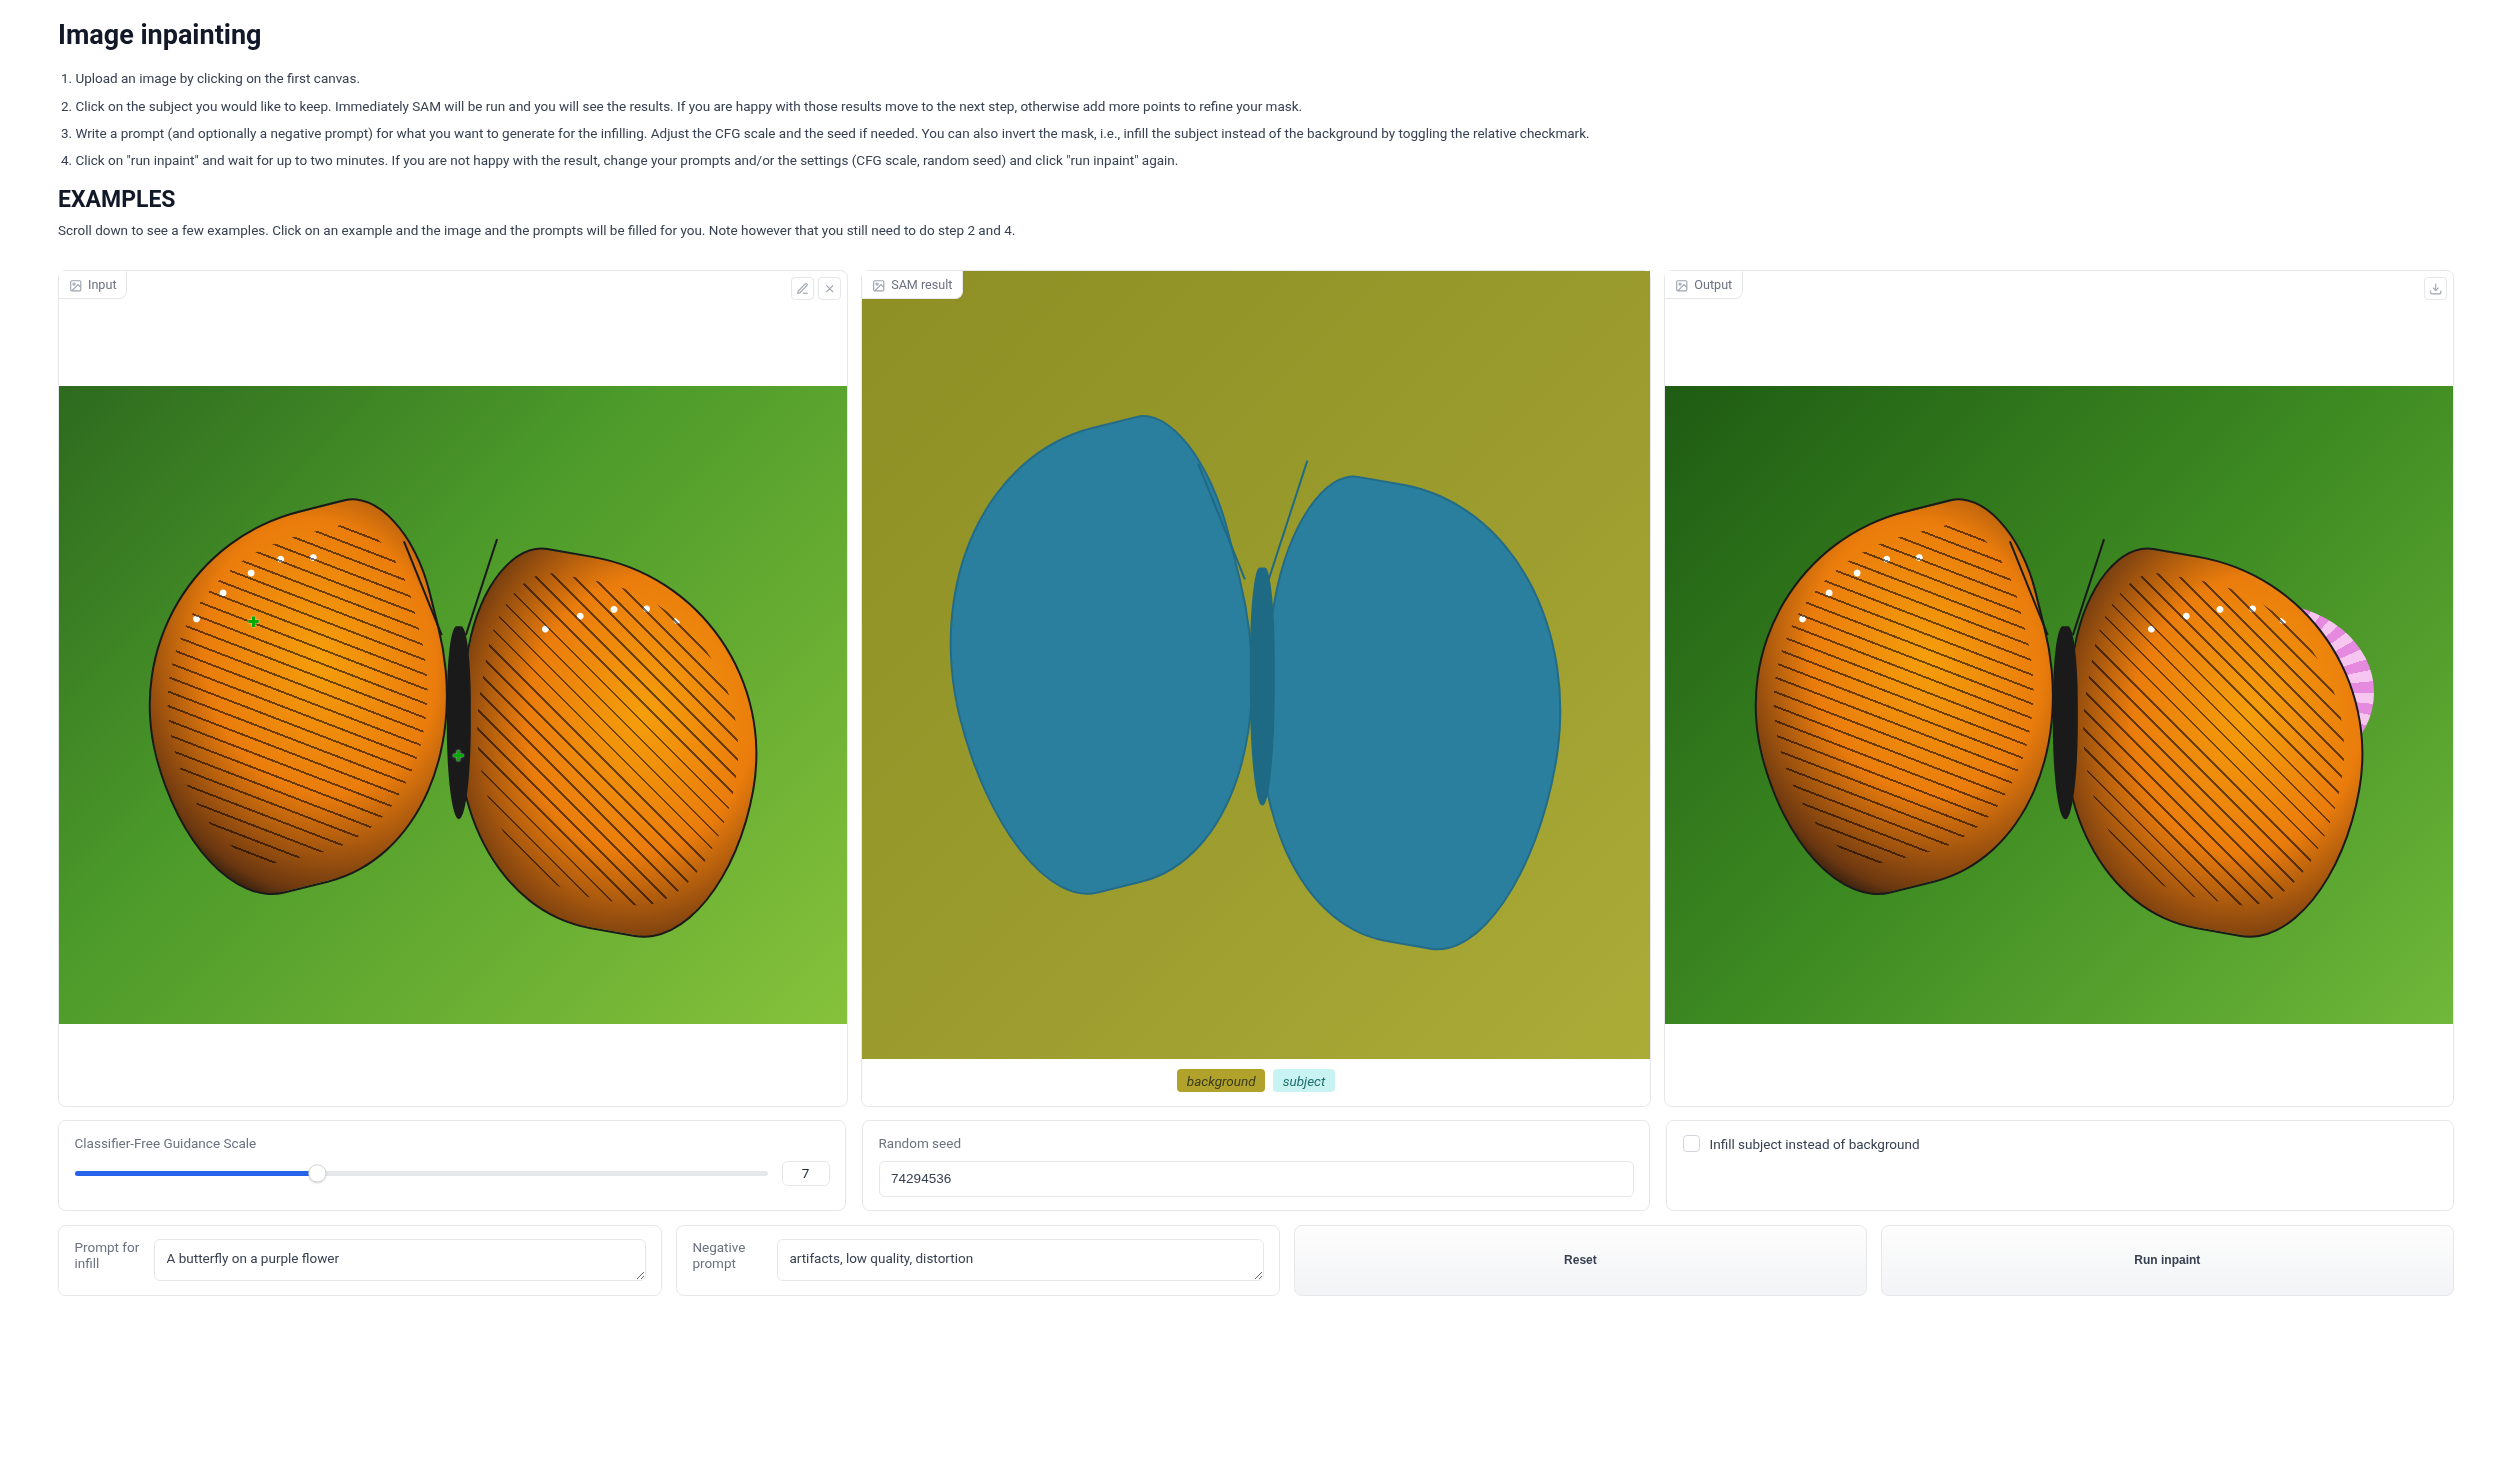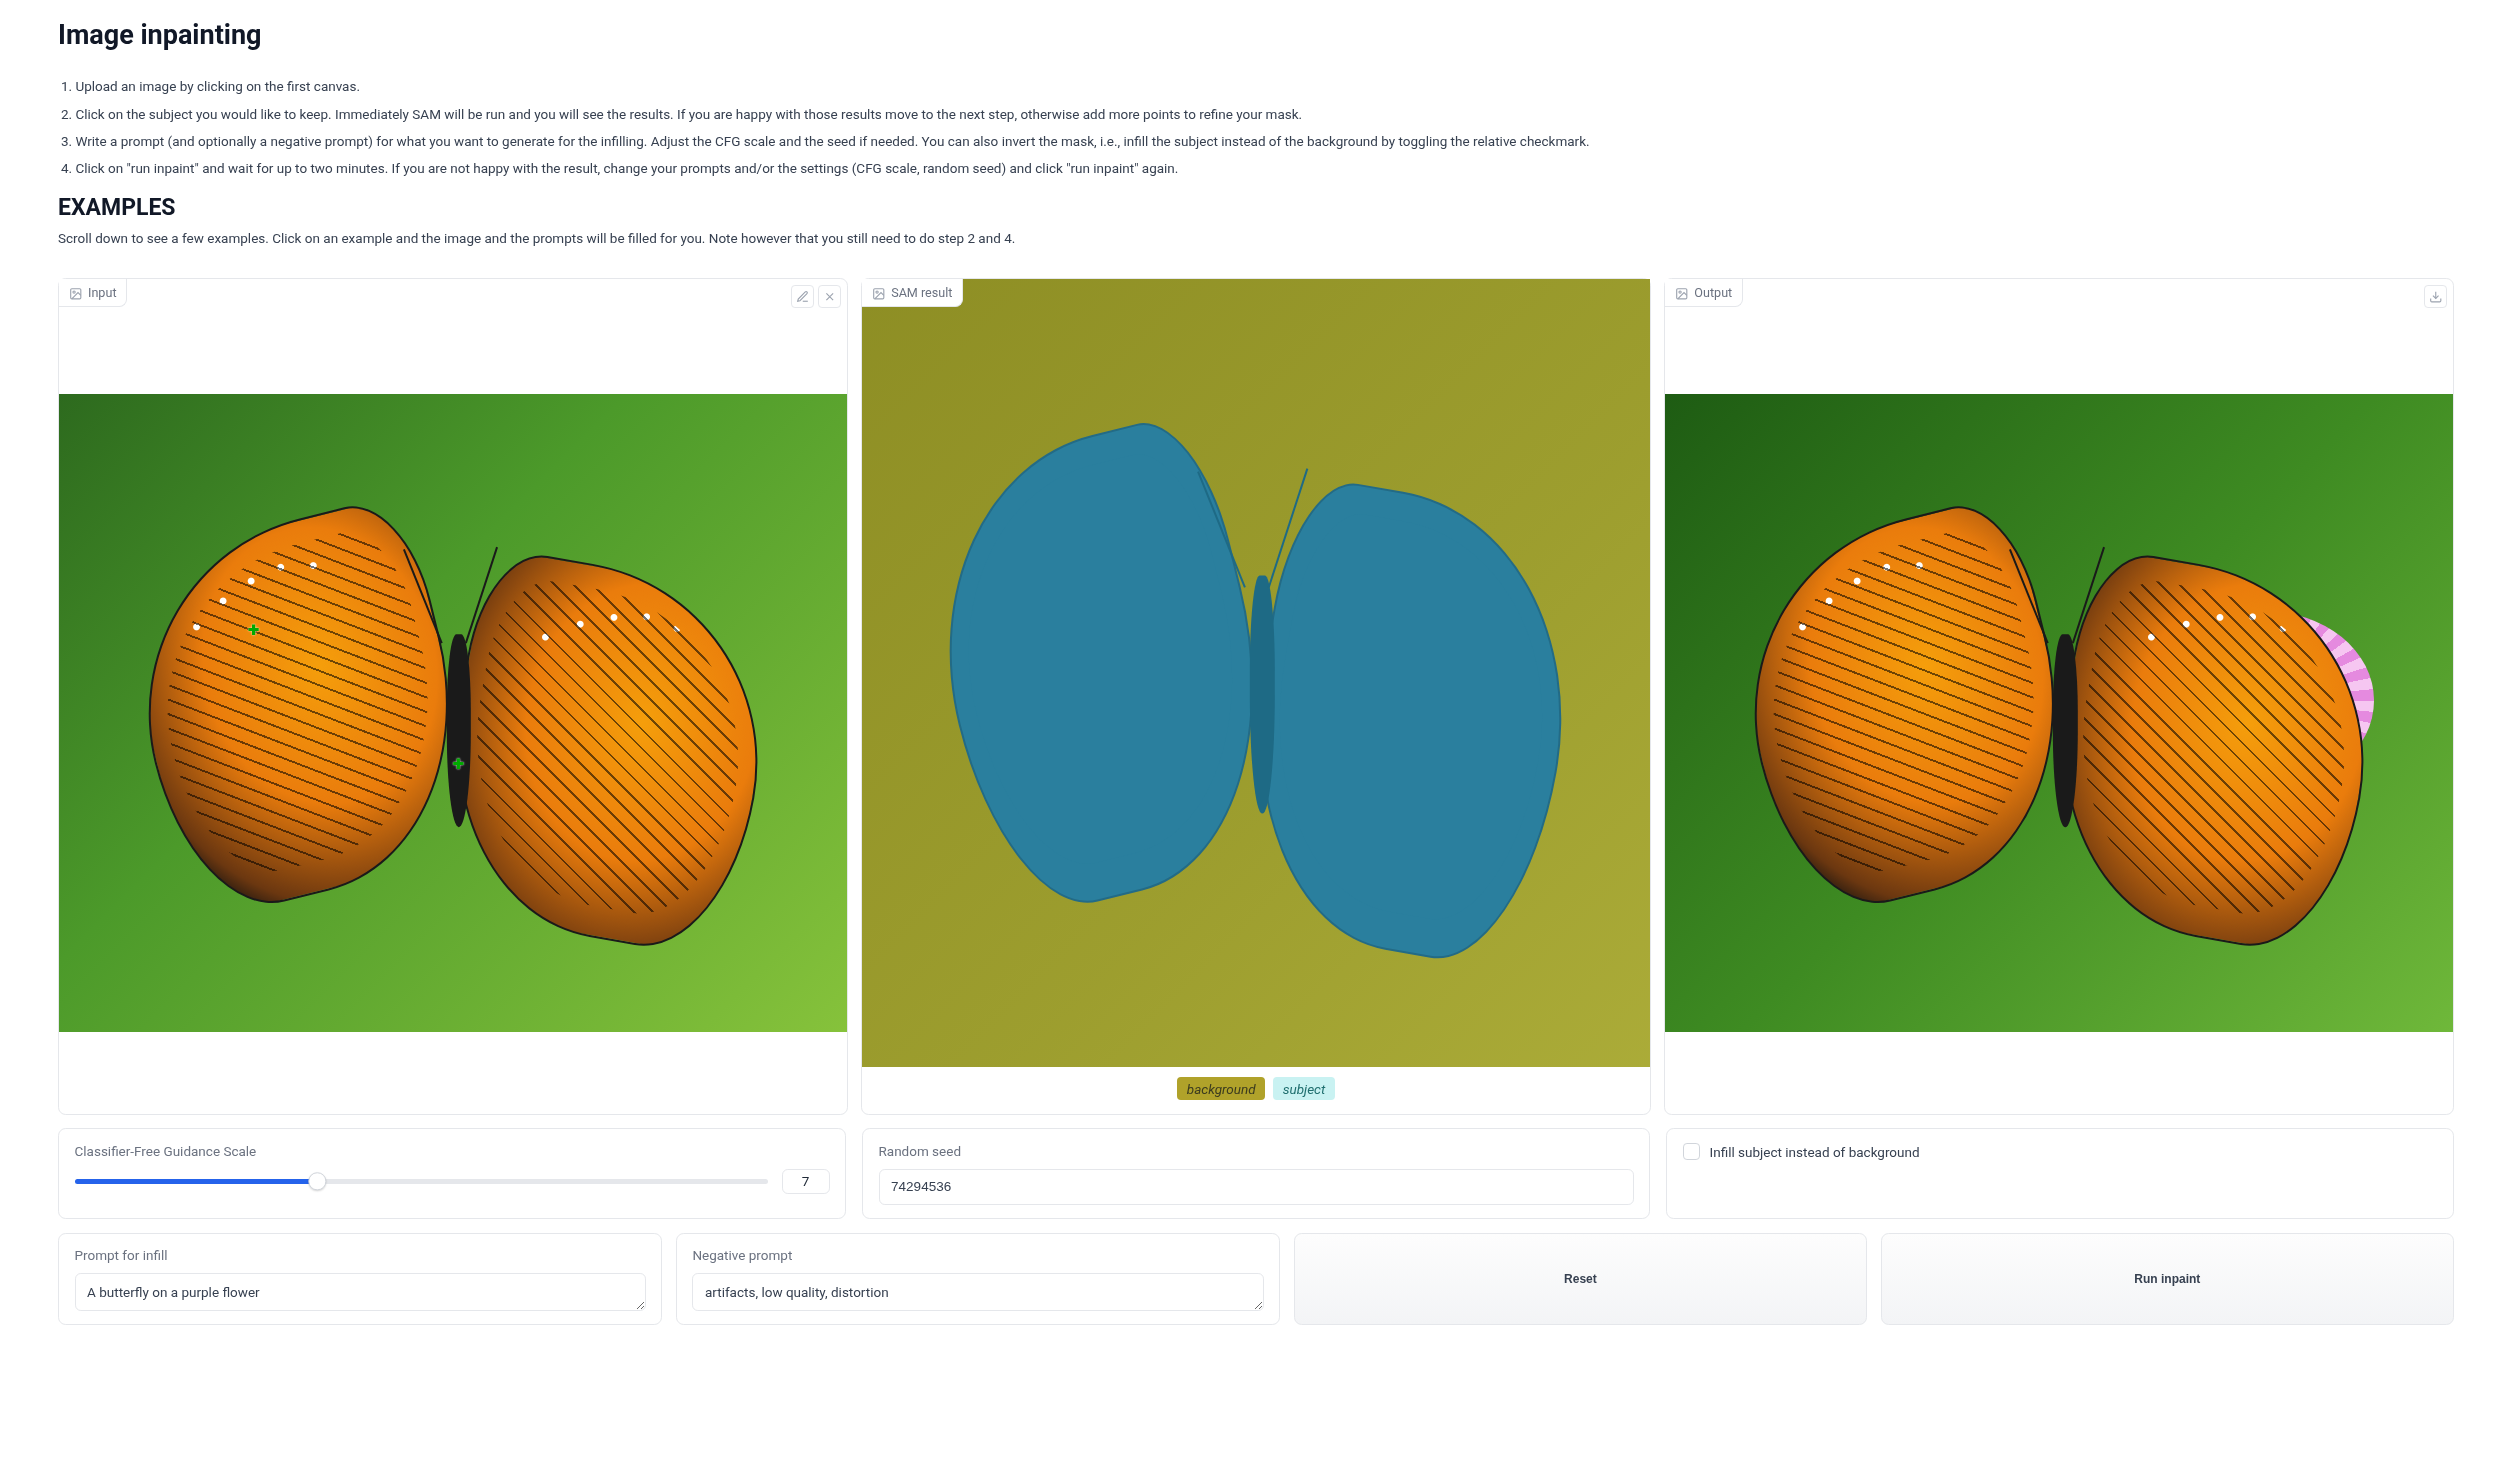--- a/index.html
+++ b/index.html
@@ -3,21 +3,21 @@
 <meta charset="utf-8">
 <style>
 * { box-sizing: border-box; margin: 0; padding: 0; }
 body {
   font-family: -apple-system, BlinkMacSystemFont, "Segoe UI", Roboto, Helvetica, Arial, sans-serif;
   background: #fff;
   color: #1f2937;
   padding: 19.3px 58px;
 }
 .container { max-width: 2435px; margin: 0 auto; }
-h1 { font-size: 27px; font-weight: 700; margin-bottom: 25px; color: #111827; }
+h1 { font-size: 27px; font-weight: 700; margin-bottom: 17px; color: #111827; }
 h2 { font-size: 23px; font-weight: 700; margin-top: 13.5px; margin-bottom: 9.7px; color: #111827; }
 .steps { list-style: decimal; padding-left: 17.4px; margin-bottom: 5.8px; }
 .steps li { font-size: 13.5px; line-height: 1.6; margin-bottom: 5.8px; color: #374151; }
 .desc { font-size: 13.5px; margin-bottom: 32px; color: #374151; }
 
 .panels { display: flex; gap: 13.5px; margin-bottom: 13.5px; }
 .panel {
   flex: 1;
   border: 1px solid #e5e7eb;
   border-radius: 7.7px;
@@ -126,21 +126,21 @@
 }
 .checkbox-row { display:flex; align-items:center; gap:9.7px; font-size:13.5px; color:#374151; }
 .checkbox { width:17.4px; height:17.4px; border:1px solid #d1d5db; border-radius:3.9px; background:#fff; }
 .btn {
   flex:1; border:1px solid #e5e7eb; border-radius:7.7px;
   background: linear-gradient(#fdfdfd,#f3f4f6);
   font-size:12px; font-weight:600; color:#374151;
   display:flex; align-items:center; justify-content:center;
   cursor:pointer; min-height:68px;
 }
-.prompt-card { display:flex; flex-direction:column; }
+.prompt-card { display:flex; flex-direction:row; }
 .textarea {
   width:100%; border:1px solid #e5e7eb; border-radius:5.8px; padding:9.7px 11.6px;
   font-size:13.5px; color:#374151; background:#fff; min-height:37px; resize: both;
   font-family: inherit;
 }
 .icon-svg { width:13.5px; height:13.5px; stroke:#9ca3af; fill:none; stroke-width:2; }
 .small-gap { gap:13.5px; }
 </style>
 </head>
 <body>

